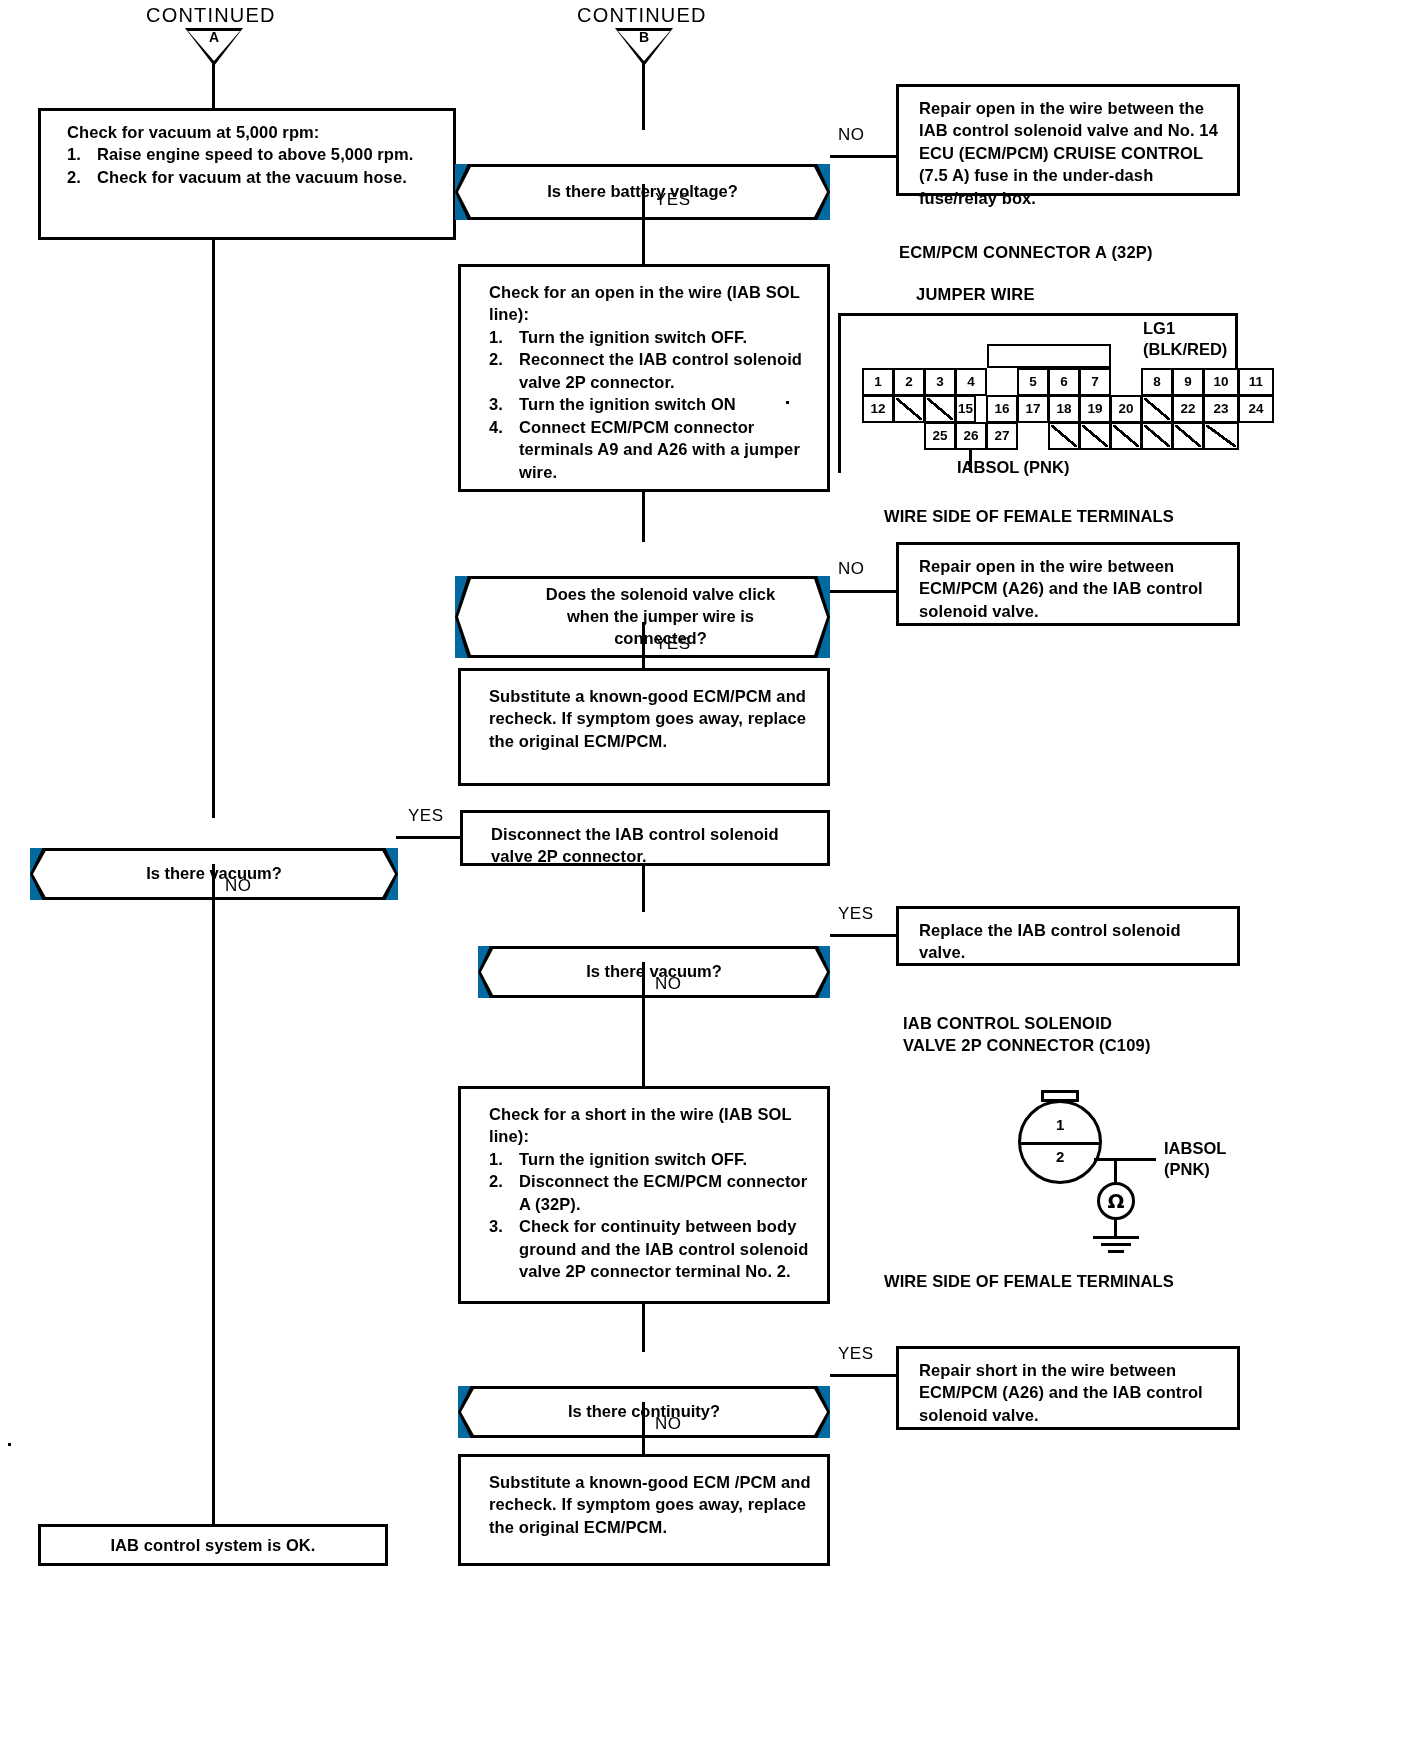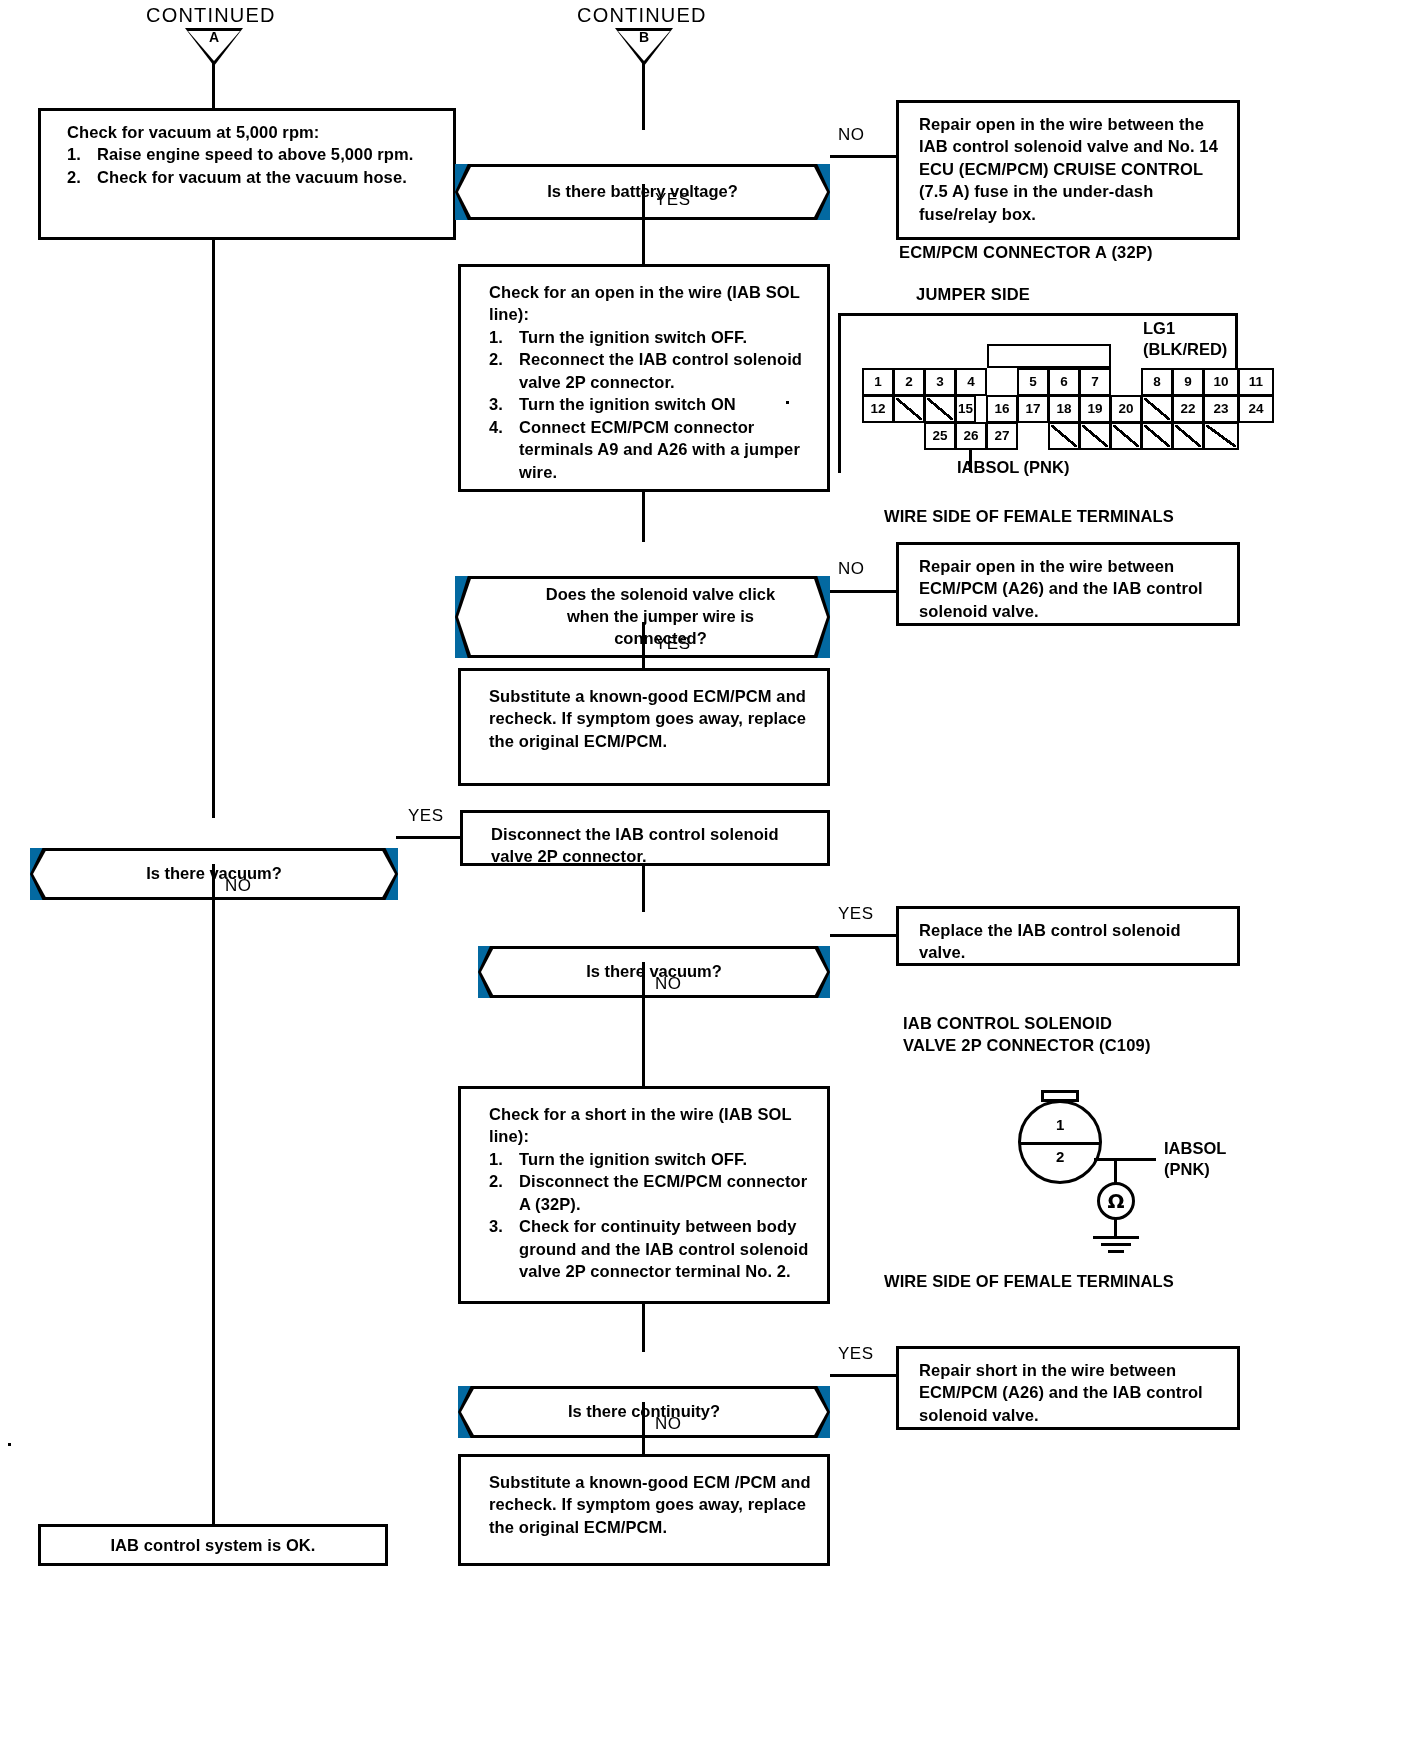--- a/index.html
+++ b/index.html
@@ -218,21 +218,21 @@
     <div class="shape"></div>
       <div class="inner"></div>
     <div class="txt">Is there battery voltage?</div>
   </div>
 
   <div class="hline" style="left:830px; top:155px; width:68px;"></div>
   <div class="branch-label" style="left:838px; top:125px;">NO</div>
   <div class="branch-label" style="left:655px; top:190px;">YES</div>
   <div class="vline" style="left:642px; top:184px; height:80px;"></div>
 
-  <div class="box" style="left:896px; top:100px; width:344px; height:140px; padding-left:20px; padding-right:10px;">
+  <div class="box" style="left:896px; top:84px; width:344px; height:112px; padding-left:20px; padding-right:10px;">
     <span class="justify">Repair open in the wire between the IAB control solenoid valve and No. 14 ECU (ECM/PCM) CRUISE CONTROL (7.5 A) fuse in the under-dash fuse/relay box.</span>
   </div>
 
   <div class="box" style="left:458px; top:264px; width:372px; height:228px; padding-left:28px; padding-top:14px;">
     <span class="head">Check for an open in the wire (IAB SOL line):</span>
     <ol class="steps">
       <li>
         <span class="num">1.</span>
         <span>Turn the ignition switch OFF.</span>
       </li>
@@ -337,21 +337,21 @@
   <div class="box" style="left:458px; top:1454px; width:372px; height:112px; padding-left:28px; padding-top:14px;">
     <span>Substitute a known-good ECM /PCM and recheck. If symptom goes away, replace the original ECM/PCM.</span>
   </div>
 
   <div class="box" style="left:38px; top:1524px; width:350px; height:42px; padding:0; display:flex; align-items:center; justify-content:center;">
     <span>IAB control system is OK.</span>
   </div>
   <div class="dot" style="left:8px; top:1443px;"></div>
 
   <div class="conn-title" style="left:899px; top:243px;">ECM/PCM CONNECTOR A (32P)</div>
-  <div class="conn-title" style="left:916px; top:285px;">JUMPER SIDE</div>
+  <div class="conn-title" style="left:916px; top:285px;">JUMPER WIRE</div>
 
   <div class="leadline" style="left:838px; top:313px; width:3px; height:160px;"></div>
   <div class="leadline" style="left:838px; top:313px; width:400px; height:3px;"></div>
   <div class="leadline" style="left:1235px; top:313px; width:3px; height:58px;"></div>
 
   <div class="pin" style="left:862px; top:368px; width:32px; height:28px;">1</div>
   <div class="pin" style="left:893px; top:368px; width:32px; height:28px;">2</div>
   <div class="pin" style="left:924px; top:368px; width:32px; height:28px;">3</div>
   <div class="pin" style="left:955px; top:368px; width:32px; height:28px;">4</div>
   <div class="pin" style="left:1017px; top:368px; width:32px; height:28px;">5</div>

